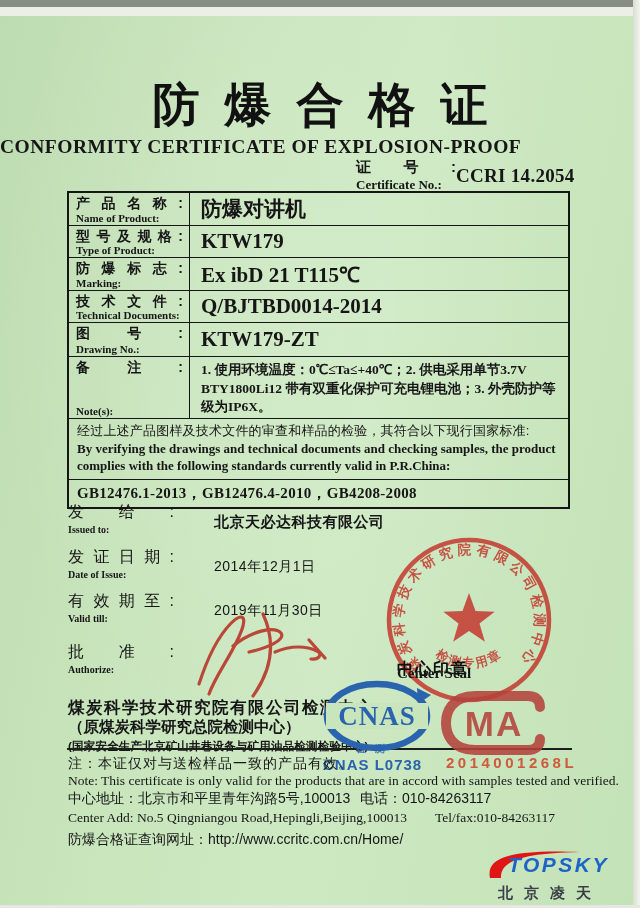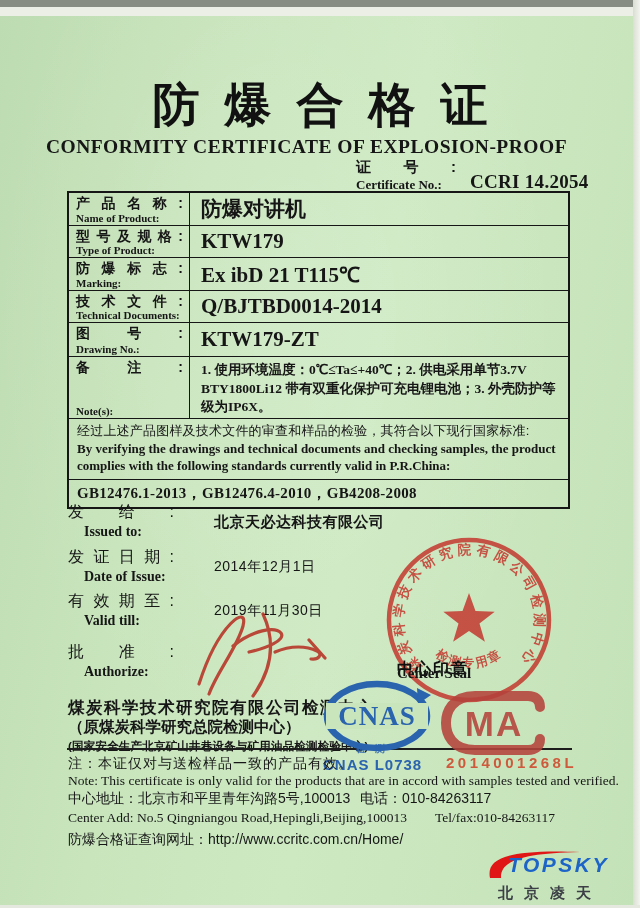--- a/index.html
+++ b/index.html
@@ -22,24 +22,24 @@
   .strip-right{right:0;top:0;width:7px;height:908px;background:linear-gradient(to right,#d9ded2,#f2f4ee);}
   .strip-bottom{left:0;bottom:0;width:640px;height:3px;background:#e4e8de;}
 
   
   .title{
     left:0;top:74px;width:640px;margin:0;text-align:center;
     font-size:47px;font-weight:800;letter-spacing:25px;text-indent:25px;
     font-family:"Liberation Serif",serif;color:#111;
   }
   .subtitle{
-    left:0;top:136px;width:613px;text-align:center;
+    left:0;top:136px;width:613px;text-align:left;
     font-family:"Liberation Serif",serif;font-weight:700;font-size:19.5px;letter-spacing:.5px;
   }
-  .certno{left:356px;top:159px;display:flex;align-items:flex-end;gap:14px;}
+  .certno{left:356px;top:159px;display:flex;align-items:center;}
   .certno-cn{width:100px;font-size:15px;font-weight:700;text-align:justify;text-align-last:justify;line-height:1.1;}
   .certno-en{font-family:"Liberation Serif",serif;font-weight:700;font-size:13px;margin-top:1px;}
   .certno-val{font-family:"Liberation Serif",serif;font-weight:700;font-size:19px;padding-bottom:0;letter-spacing:.3px;}
 
   
   .ctable{left:67px;top:191px;width:503px;border:2.2px solid #161616;box-sizing:border-box;}
   .trow{display:flex;border-bottom:1.6px solid #161616;}
   .trow:last-child{border-bottom:none;}
   .tlabel{
     width:121px;box-sizing:border-box;flex:0 0 121px;border-right:1.8px solid #161616;
@@ -56,21 +56,21 @@
   .rnote .tvalue{font-size:13.5px;font-weight:600;line-height:1.35;align-items:flex-start;padding-top:4px;}
   .stmt{padding:3px 8px 4px 8px;border-bottom:1.8px solid #161616;}
   .stmt-cn{font-size:13px;font-weight:500;letter-spacing:.2px;}
   .stmt-en{font-family:"Liberation Serif",serif;font-weight:700;font-size:13px;line-height:1.3;margin-top:1px;}
   .stds{padding:4px 8px;font-family:"Liberation Serif",serif;font-weight:700;font-size:15px;letter-spacing:.3px;}
 
   
   .irow{left:68px;display:flex;align-items:flex-start;}
   .ilabel{width:106px;flex:0 0 106px;}
   .ilabel .icn{font-size:16px;font-weight:400;text-align:justify;text-align-last:justify;line-height:1.2;}
-  .ilabel .ien{font-family:"Liberation Serif",serif;font-weight:700;font-size:14px;margin-top:3px;white-space:nowrap;margin-left:16px;}
+  .ilabel .ien{font-family:"Liberation Serif",serif;font-weight:700;font-size:10px;margin-top:3px;white-space:nowrap;}
   .ival{margin-left:40px;margin-top:11px;font-size:15px;font-weight:600;letter-spacing:.5px;}
   .ival.date{font-size:14px;font-weight:500;}
 
   
   .sealsvg{left:383px;top:534px;opacity:.85;}
   .sigsvg{left:183px;top:588px;opacity:.9;}
   .sealcap-cn{left:397px;top:644px;font-size:16px;font-weight:700;letter-spacing:2px;color:#0f0f0f;margin-top:15px;}
   .sealcap-en{left:397px;top:665px;font-family:"Liberation Serif",serif;font-weight:700;font-size:15px;}
 
   

